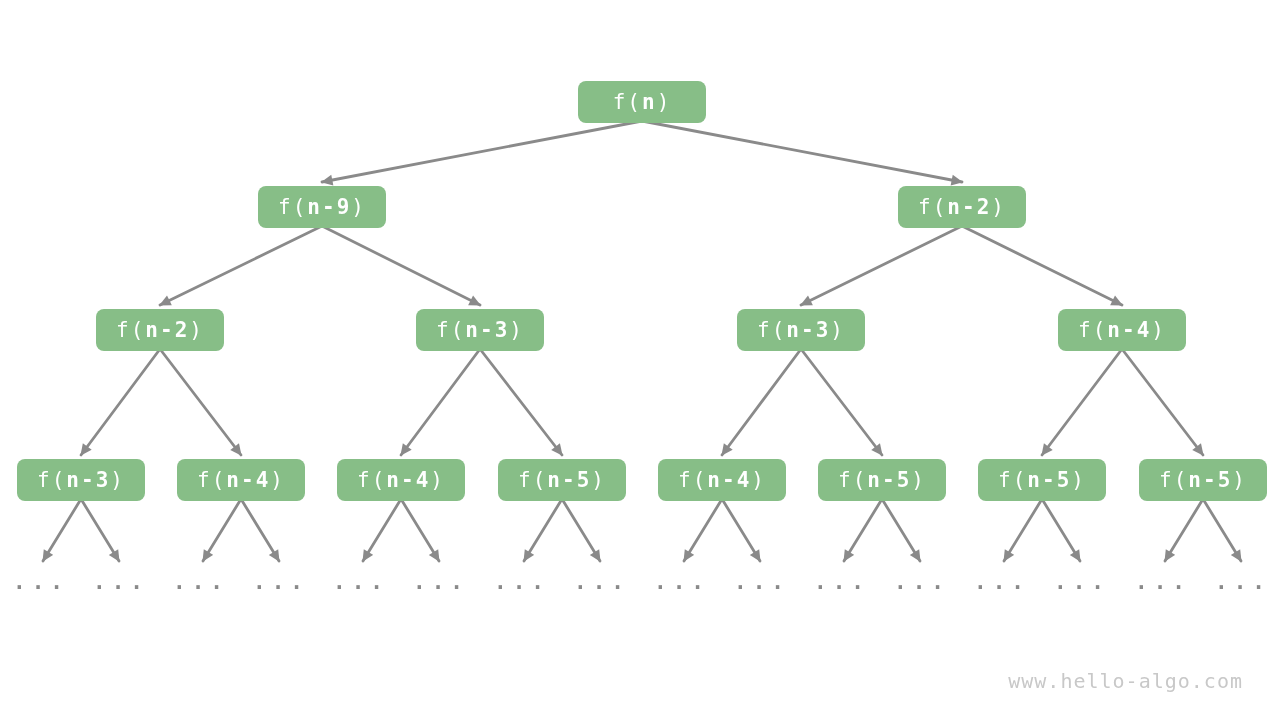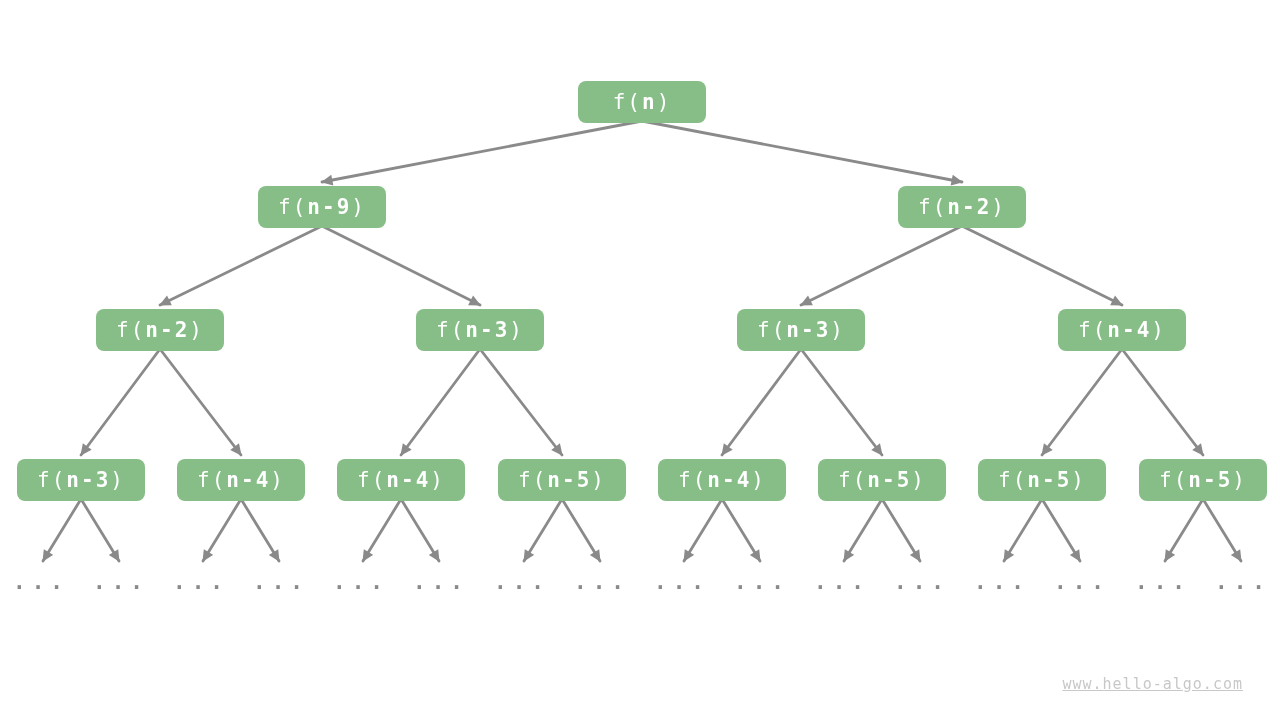--- a/index.html
+++ b/index.html
@@ -18,21 +18,21 @@
     white-space:nowrap;user-select:none;
   }
   .node .arg{font-weight:bold;}
   .ellipsis{
     position:absolute;transform:translateX(-50%);
     color:var(--ellipsis-color);font-size:21px;font-weight:bold;
     letter-spacing:6px;line-height:20px;user-select:none;
   }
   .watermark{
     position:absolute;right:37px;bottom:27px;
-    color:var(--watermark-color);font-size:15px;letter-spacing:1px;text-decoration:underline;
+    color:var(--watermark-color);font-size:20px;letter-spacing:1px;
   }
 </style>
 </head>
 <body>
 
 <div class="diagram">
   <svg id="edge-layer" viewBox="0 0 1280 720" xmlns="http://www.w3.org/2000/svg">
     <defs>
       <marker id="arrowhead" markerUnits="userSpaceOnUse" markerWidth="14" markerHeight="13" refX="11" refY="6" orient="auto">
         <path d="M0.5,0.5 L12,6 L0.5,11.5 z" class="arrowhead-shape" fill="#8A8A8A"></path>

